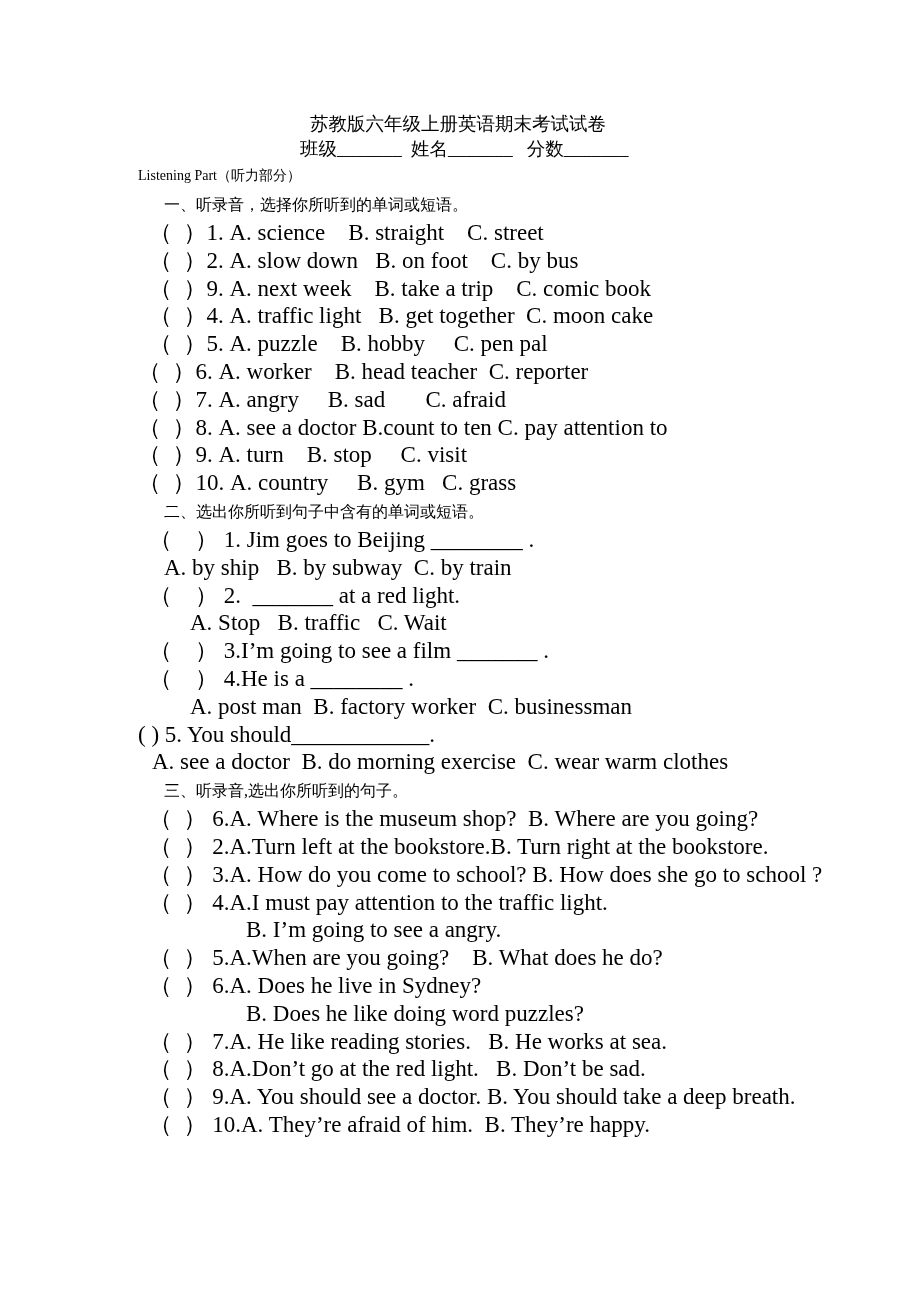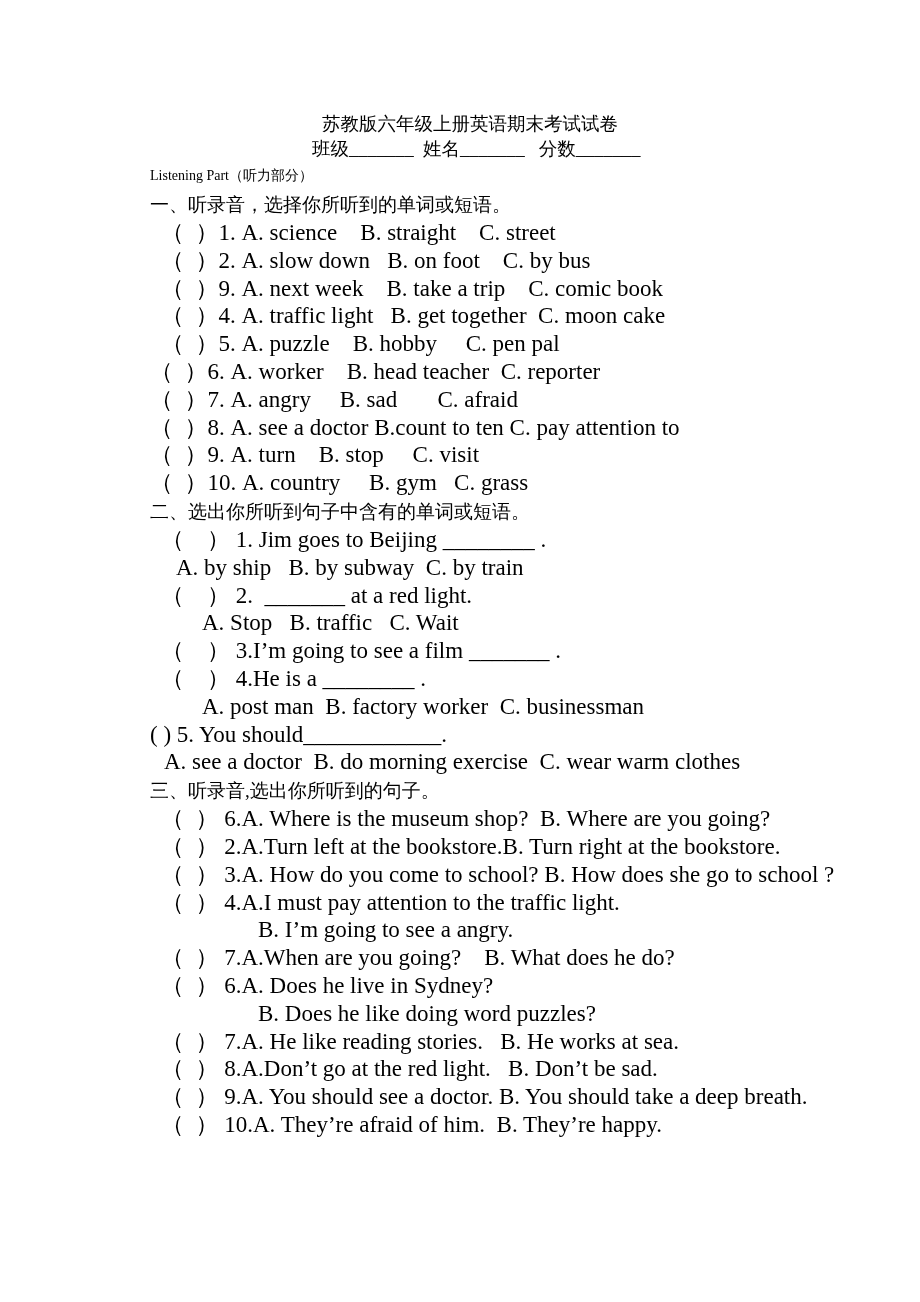--- a/index.html
+++ b/index.html
@@ -18,21 +18,21 @@
   .page {
     position: absolute;
     left: 0;
     top: 0;
     width: 920px;
     height: 1302px;
     overflow: hidden;
   }
   .content {
     position: absolute;
-    left: 150px;
+    left: 138px;
     top: 112px;
     width: 740px;
   }
 
   
   .doc-title {
     font-size: 18.5px;
     line-height: 25px;
     padding-left: 172px;
     white-space: pre;
@@ -44,23 +44,24 @@
     white-space: pre;
   }
 
   
   .part-label {
     font-size: 14px;
     line-height: 29px;
     white-space: pre;
   }
   .section-head {
-    font-size: 19px;
+    font-size: 16px;
     line-height: 29px;
     white-space: pre;
+    margin-left: 26px;
   }
 
   
   .q {
     font-size: 23px;
     line-height: 27.8px;
     white-space: pre;
   }
   .q.ind-a { padding-left: 11px; }   
   .q.ind-b { padding-left: 0px; }    
@@ -109,21 +110,21 @@
       <div class="q ind-g">A. see a doctor  B. do morning exercise  C. wear warm clothes</div>
     </div>
 
     <div>
       <div class="section-head">三、听录音,选出你所听到的句子。</div>
       <div class="q ind-h">（  ） 6.A. Where is the museum shop?  B. Where are you going?</div>
       <div class="q ind-h">（  ） 2.A.Turn left at the bookstore.B. Turn right at the bookstore.</div>
       <div class="q ind-h">（  ） 3.A. How do you come to school? B. How does she go to school ?</div>
       <div class="q ind-h">（  ） 4.A.I must pay attention to the traffic light.</div>
       <div class="q ind-i">B. I’m going to see a angry.</div>
-      <div class="q ind-h">（  ） 7.A.When are you going?    B. What does he do?</div>
+      <div class="q ind-h">（  ） 5.A.When are you going?    B. What does he do?</div>
       <div class="q ind-h">（  ） 6.A. Does he live in Sydney?</div>
       <div class="q ind-i">B. Does he like doing word puzzles?</div>
       <div class="q ind-h">（  ） 7.A. He like reading stories.   B. He works at sea.</div>
       <div class="q ind-h">（  ） 8.A.Don’t go at the red light.   B. Don’t be sad.</div>
       <div class="q ind-h">（  ） 9.A. You should see a doctor. B. You should take a deep breath.</div>
       <div class="q ind-h">（  ） 10.A. They’re afraid of him.  B. They’re happy.</div>
     </div>
 
   </div>
 </div>

